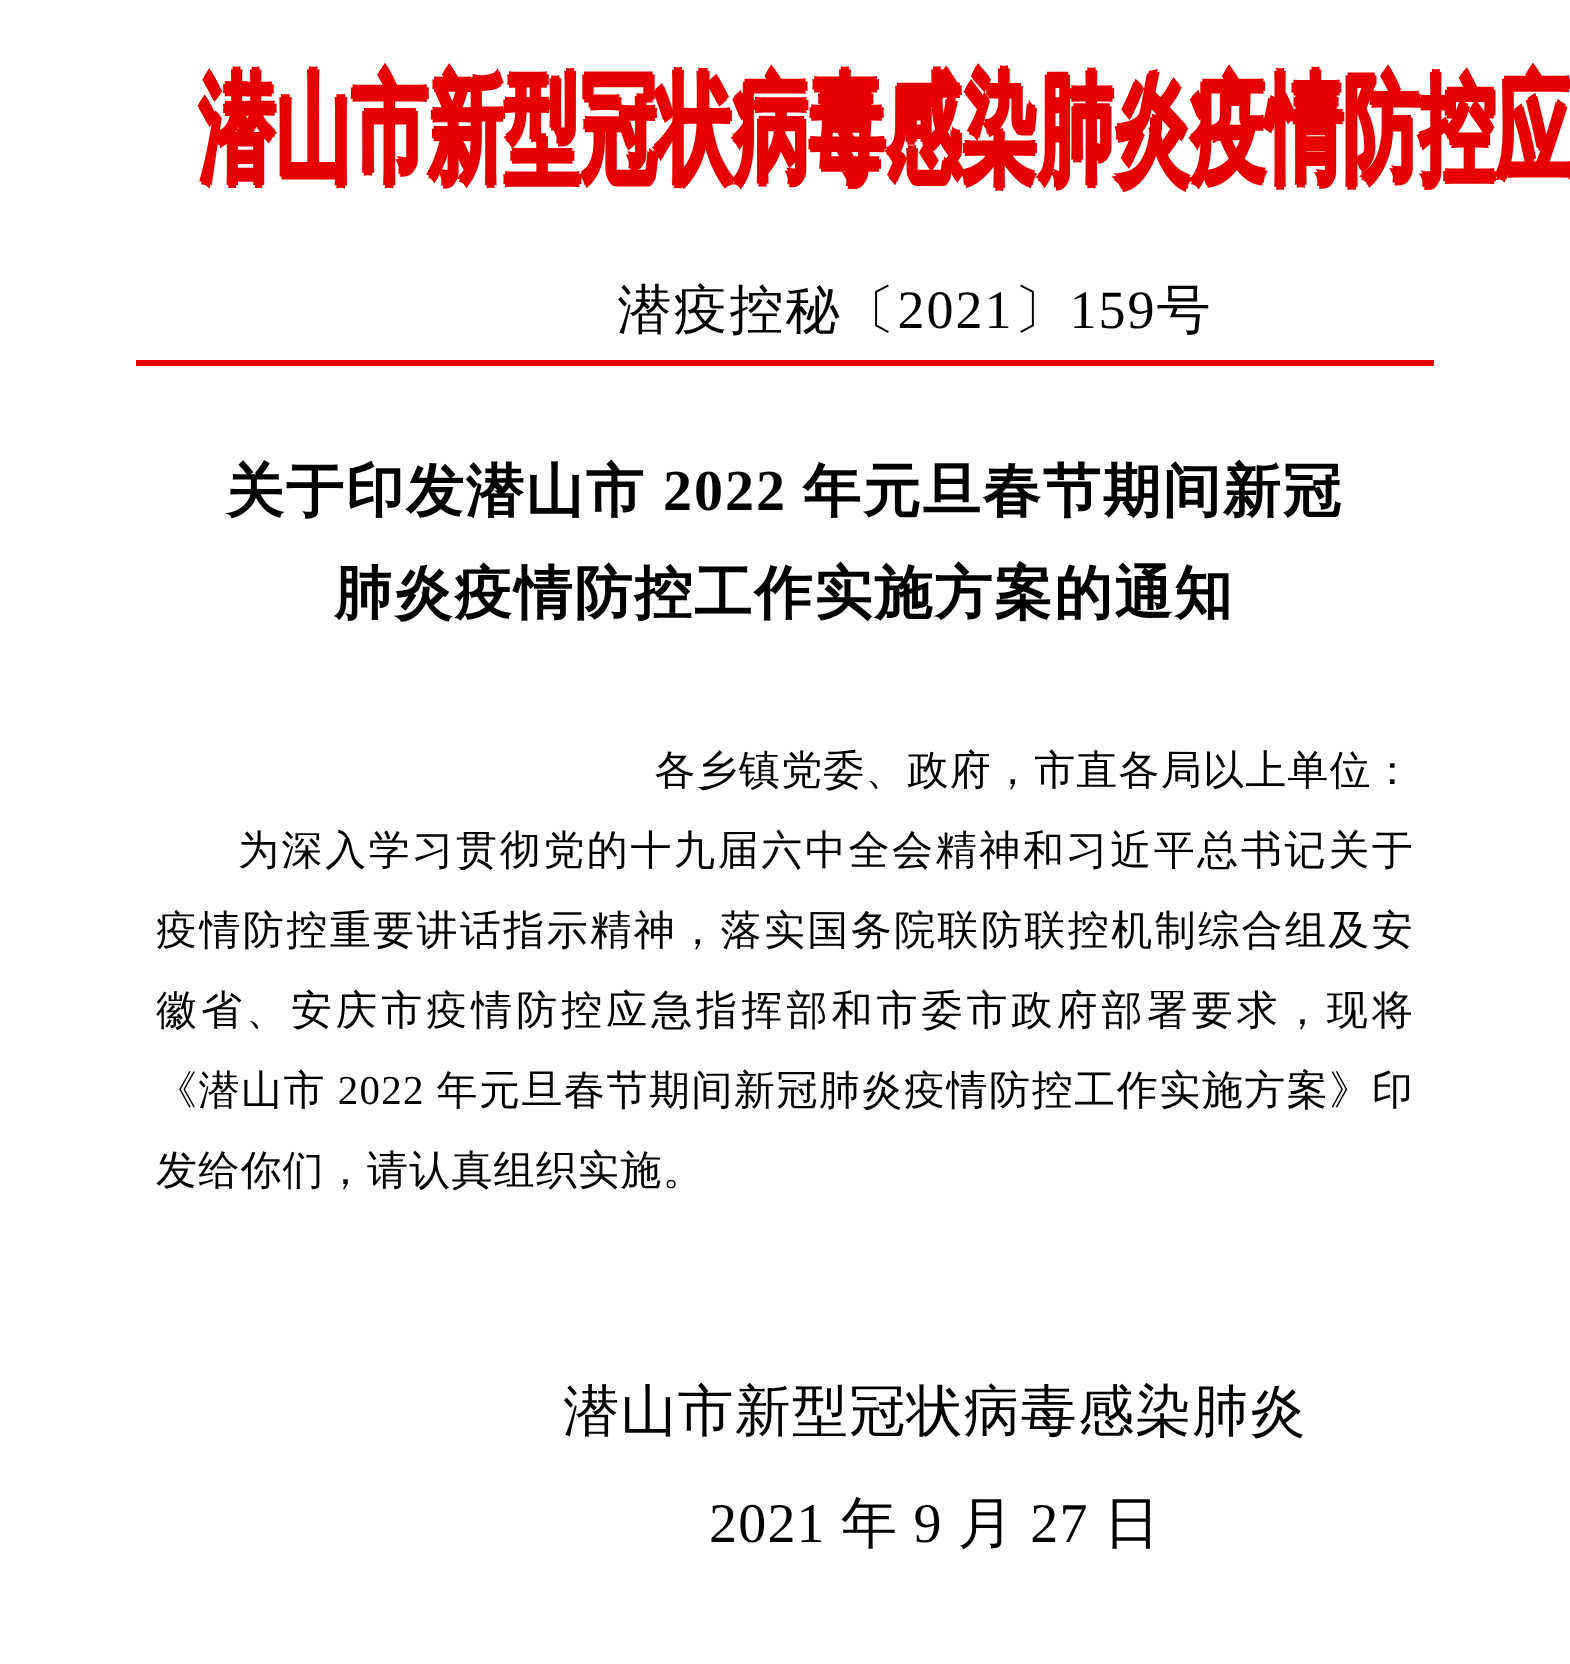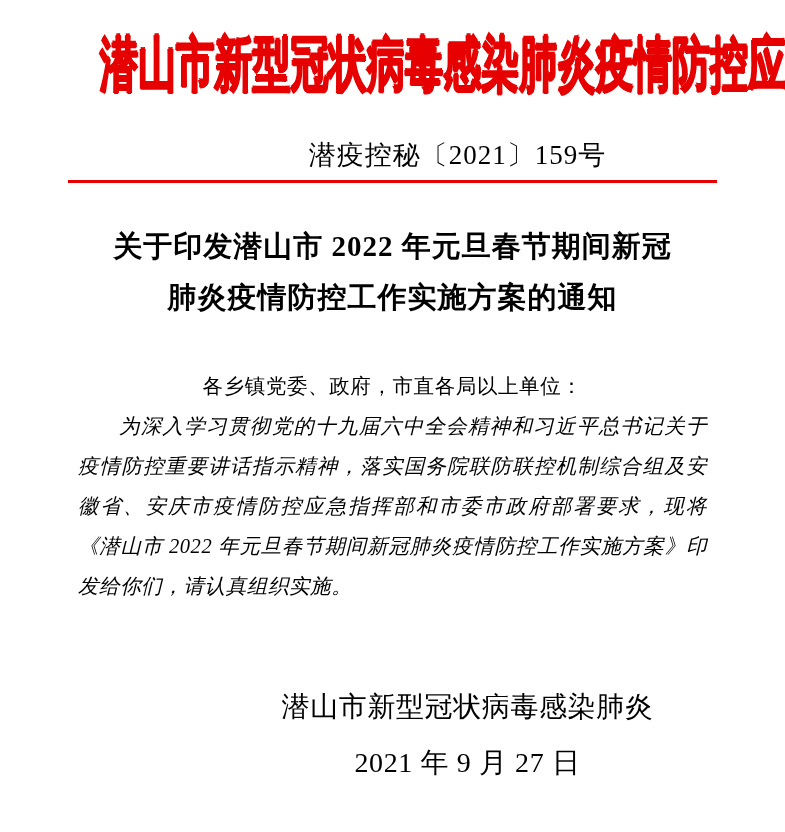--- a/index.html
+++ b/index.html
@@ -77,28 +77,27 @@
   }
 
   
   .body-block {
     margin-top: 44px;
     font-size: 20.5px;
     line-height: 1.95;
     letter-spacing: 0.6px;
   }
   .salutation {
-    text-align: center;
+    text-align: right;
   }
   .para {
     text-align: justify;
     text-justify: inter-ideograph;
     text-indent: 2em;
     margin-top: 0;
-    font-style: italic;
   }
 
   
   .signature {
     margin-top: 72px;
     text-align: center;
     font-size: 28px;
     line-height: 2.0;
     letter-spacing: 0.6px;
     padding-left: 150px;

